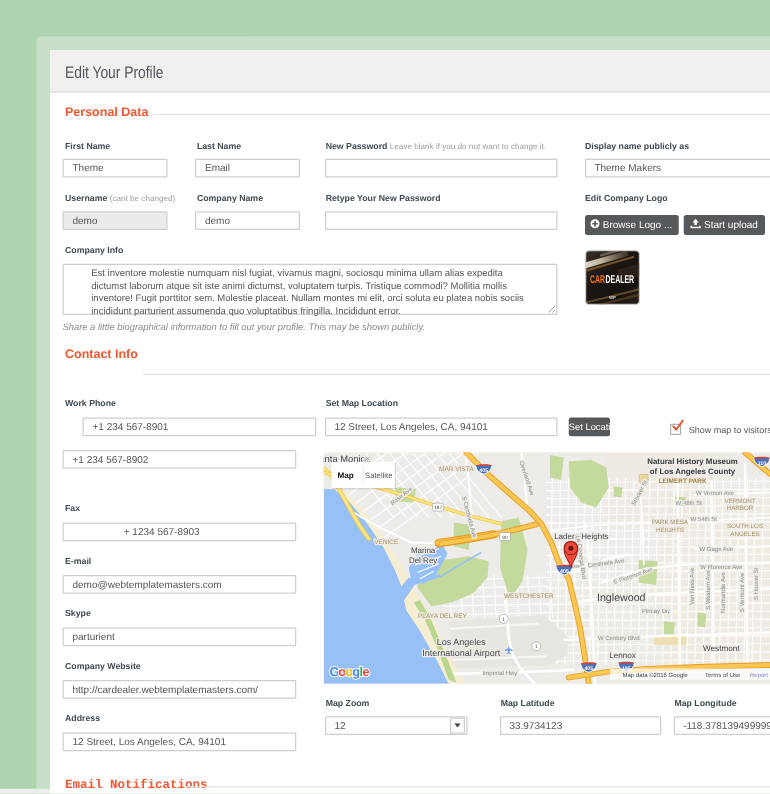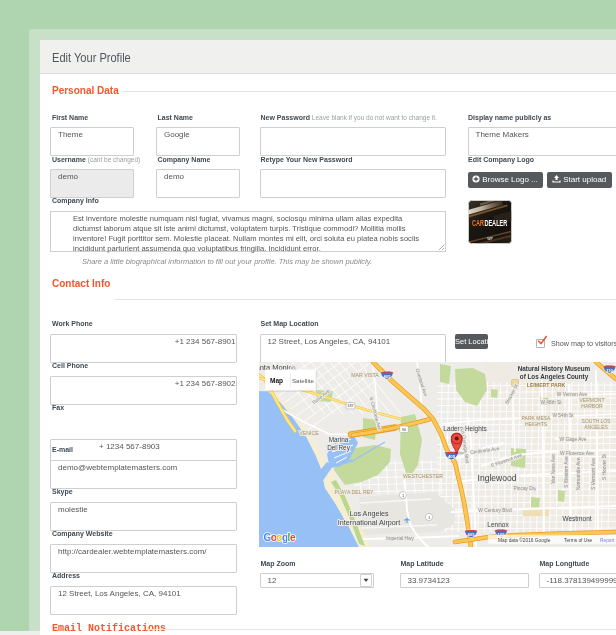--- a/index.html
+++ b/index.html
@@ -7,45 +7,45 @@
 body { font-family:"Liberation Sans",sans-serif; background:#aed5af; position:relative; }
 .wrap { position:absolute; left:29px; top:29px; right:0; bottom:0; background:#c7e0c7; border-top-left-radius:4px; }
 .card { position:absolute; left:40px; top:40px; width:576px; height:595px; background:#fff; }
 .chead { position:absolute; left:0; top:0; width:576px; height:34px; background:#f0f0ef; border-bottom:1px solid #dcdcdc; }
 .ctitle { position:absolute; left:12px; top:10px; font-size:13.5px; color:#50565c; transform:scaleX(0.82); transform-origin:0 0; white-space:nowrap; }
 .abs { position:absolute; }
 .sech { font-size:10px; font-weight:bold; color:#f4562e; white-space:nowrap; }
 .rule { position:absolute; height:1px; background:#e5e5e5; }
 .lbl { font-size:7px; font-weight:bold; color:#3e4a54; white-space:nowrap; }
 .lgray { font-size:6.5px; font-weight:normal; color:#9aa0a5; }
-.inp { position:absolute; height:29px; border:1px solid #cfcfcf; background:#fff; font-size:8px; color:#555; line-height:13px; padding-left:7px; white-space:nowrap; overflow:hidden; border-radius:1px; }
+.inp { position:absolute; height:15px; border:1px solid #cfcfcf; background:#fff; font-size:8px; color:#555; line-height:13px; padding-left:7px; white-space:nowrap; overflow:hidden; border-radius:1px; }
 .inp.dis { background:#ebebeb; }
 .btn { position:absolute; height:15.5px; background:#56595c; border-radius:2px; color:#fff; font-size:8px; line-height:15.5px; text-align:center; white-space:nowrap; }
-.hint { font-style:italic; font-size:7.5px; color:#8a8a8a; white-space:nowrap;margin-left:32px; }
+.hint { font-style:italic; font-size:7.5px; color:#8a8a8a; white-space:nowrap; }
 .ta { position:absolute; left:50px; top:210.5px; width:396px; height:41px; border:1px solid #cfcfcf; background:#fff; font-size:7.6px; line-height:10px; color:#555; padding:2px 22px; font-family:"Liberation Sans",sans-serif; }
 .cb { position:absolute; left:535.5px; top:338.5px; width:9px; height:9px; background:#fff; border:1px solid #b3b3b3; border-radius:1px; }
 .botstrip { position:absolute; left:0; top:631px; width:40px; height:4px; background:#edefec; }
 </style>
 </head>
 <body>
 <div class="wrap"></div>
 <div class="card"></div>
 <div class="botstrip"></div>
 <div class="chead" style="left:40px;top:40px;"></div>
 <div class="ctitle" style="left:52px;top:49.5px;">Edit Your Profile</div>
 
 <div class="abs sech" style="left:52px;top:85px;">Personal Data</div>
 <div class="rule" style="left:122px;top:90.5px;width:494px;"></div>
 
 <div class="abs lbl" style="left:52px;top:113.5px;">First Name</div>
 <div class="abs lbl" style="left:157.5px;top:113.5px;">Last Name</div>
 <div class="abs lbl" style="left:260.5px;top:113.5px;">New Password <span class="lgray">Leave blank if you do not want to change it.</span></div>
 <div class="abs lbl" style="left:468px;top:113.5px;">Display name publicly as</div>
 <div class="inp" style="left:50px;top:127px;width:84px;">Theme</div>
-<div class="inp" style="left:156px;top:127px;width:84px;">Google</div>
+<div class="inp" style="left:156px;top:127px;width:84px;">Email</div>
 <div class="inp" style="left:259.5px;top:127px;width:186.5px;"></div>
 <div class="inp" style="left:467.5px;top:127px;width:152px;">Theme Makers</div>
 
 <div class="abs lbl" style="left:52px;top:155.5px;">Username <span class="lgray">(cant be changed)</span></div>
 <div class="abs lbl" style="left:157.5px;top:155.5px;">Company Name</div>
 <div class="abs lbl" style="left:260.5px;top:155.5px;">Retype Your New Password</div>
 <div class="abs lbl" style="left:468px;top:155.5px;">Edit Company Logo</div>
 <div class="inp dis" style="left:50px;top:169px;width:84px;">demo</div>
 <div class="inp" style="left:156px;top:169px;width:84px;">demo</div>
 <div class="inp" style="left:259.5px;top:169px;width:186.5px;"></div>
@@ -103,29 +103,29 @@
  <text x="20" y="0" font-family="Liberation Sans" font-weight="bold" font-size="9" fill="#ffffff">DEALER</text>
 </g>
 <text x="22" y="39.5" font-family="Liberation Sans" font-weight="bold" font-size="3.5" fill="#d8d8d8" text-anchor="middle">WP</text>
 </svg>
 </div>
 
 <div class="abs sech" style="left:52px;top:278px;">Contact Info</div>
 <div class="rule" style="left:114px;top:299px;width:502px;"></div>
 
 <div class="abs lbl" style="left:52px;top:320px;">Work Phone</div>
-<div class="inp" style="left:50px;top:334px;width:186.5px;text-align:right;">+1 234 567-8901</div>
+<div class="inp" style="left:66px;top:334px;width:186.5px;">+1 234 567-8901</div>
 <div class="abs lbl" style="left:52px;top:362px;">Cell Phone</div>
-<div class="inp" style="left:50px;top:376px;width:186.5px;text-align:right;">+1 234 567-8902</div>
+<div class="inp" style="left:50px;top:360px;width:186.5px;">+1 234 567-8902</div>
 <div class="abs lbl" style="left:52px;top:404px;">Fax</div>
-<div class="inp" style="left:50px;top:439px;width:186.5px;padding-left:48px;">+ 1234 567-8903</div>
+<div class="inp" style="left:50px;top:418px;width:186.5px;padding-left:48px;">+ 1234 567-8903</div>
 <div class="abs lbl" style="left:52px;top:446px;">E-mail</div>
 <div class="inp" style="left:50px;top:460px;width:186.5px;">demo@webtemplatemasters.com</div>
 <div class="abs lbl" style="left:52px;top:488px;">Skype</div>
-<div class="inp" style="left:50px;top:502px;width:186.5px;">molestie</div>
+<div class="inp" style="left:50px;top:502px;width:186.5px;">parturient</div>
 <div class="abs lbl" style="left:52px;top:530px;">Company Website</div>
 <div class="inp" style="left:50px;top:544px;width:186.5px;">http://cardealer.webtemplatemasters.com/</div>
 <div class="abs lbl" style="left:52px;top:572px;">Address</div>
 <div class="inp" style="left:50px;top:586px;width:186.5px;">12 Street, Los Angeles, CA, 94101</div>
 
 <div class="abs lbl" style="left:260.5px;top:320px;">Set Map Location</div>
 <div class="inp" style="left:259.5px;top:334px;width:186.5px;">12 Street, Los Angeles, CA, 94101</div>
 <div class="btn" style="left:455px;top:334px;width:33px;height:15px;line-height:15px;font-size:7.5px;">Set Location</div>
 <div class="cb"></div>
 <svg class="abs" style="left:537px;top:335px;" width="11" height="11" viewBox="0 0 11 11">

